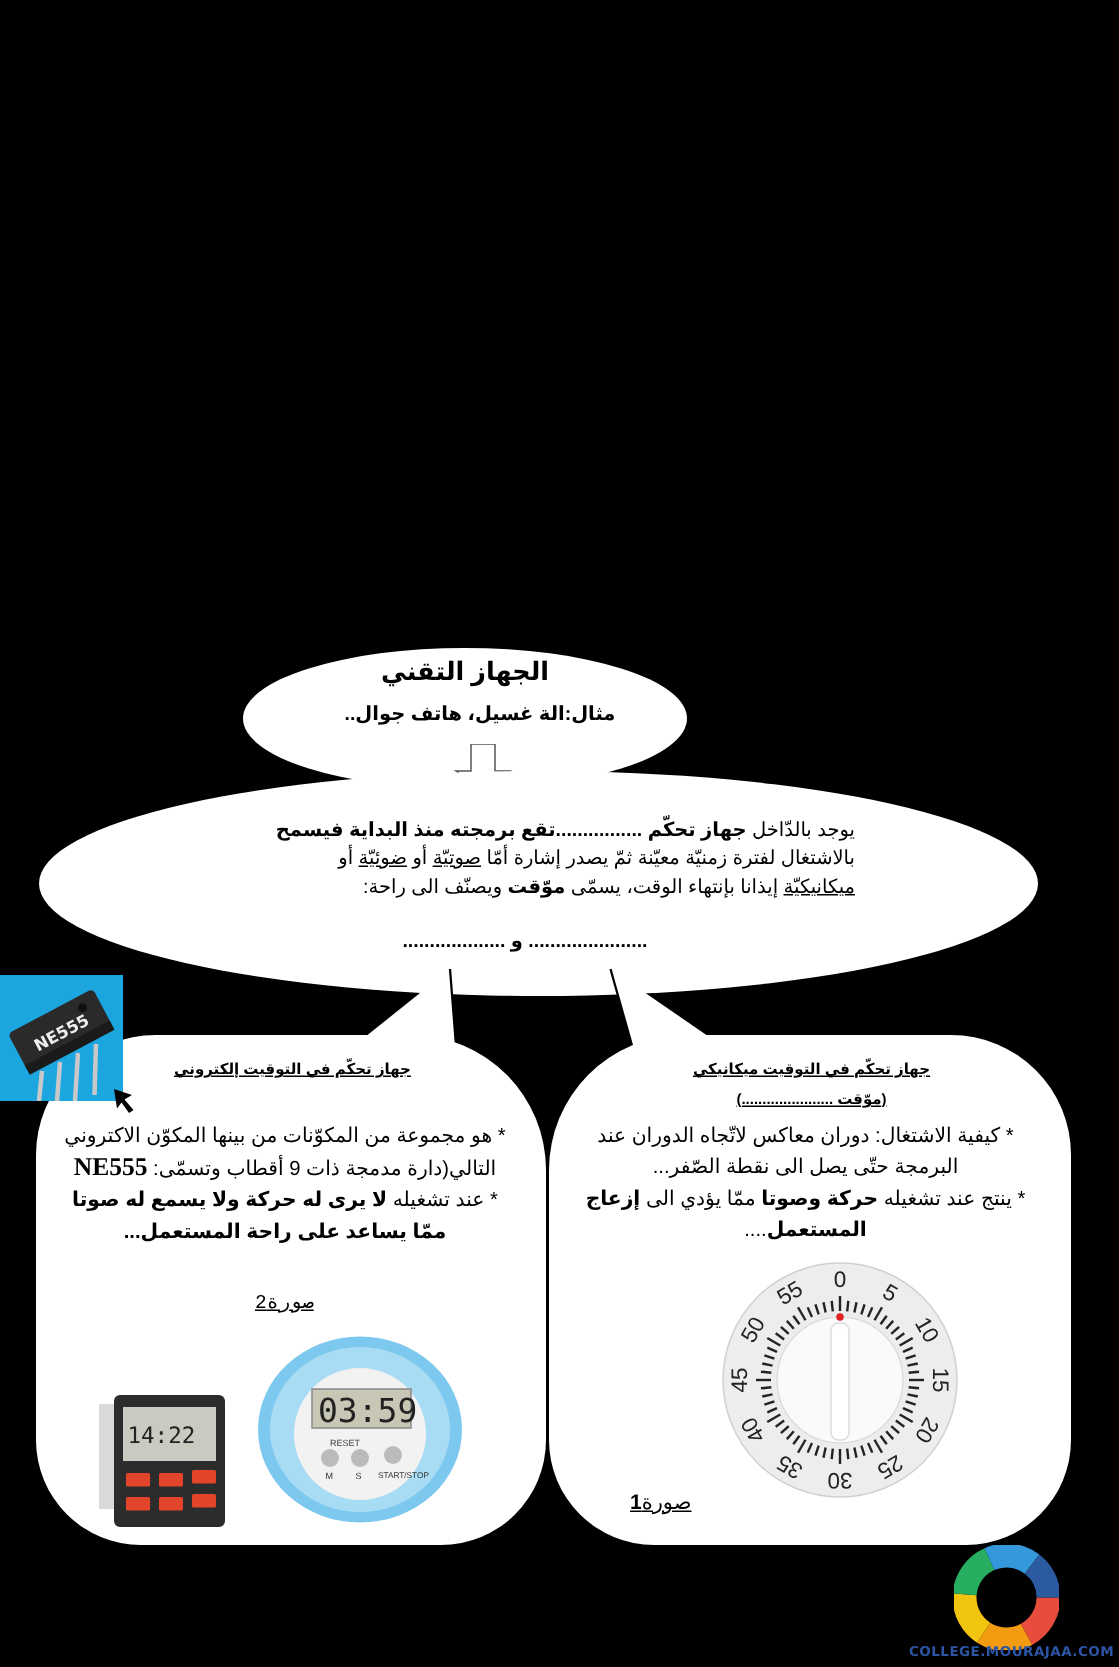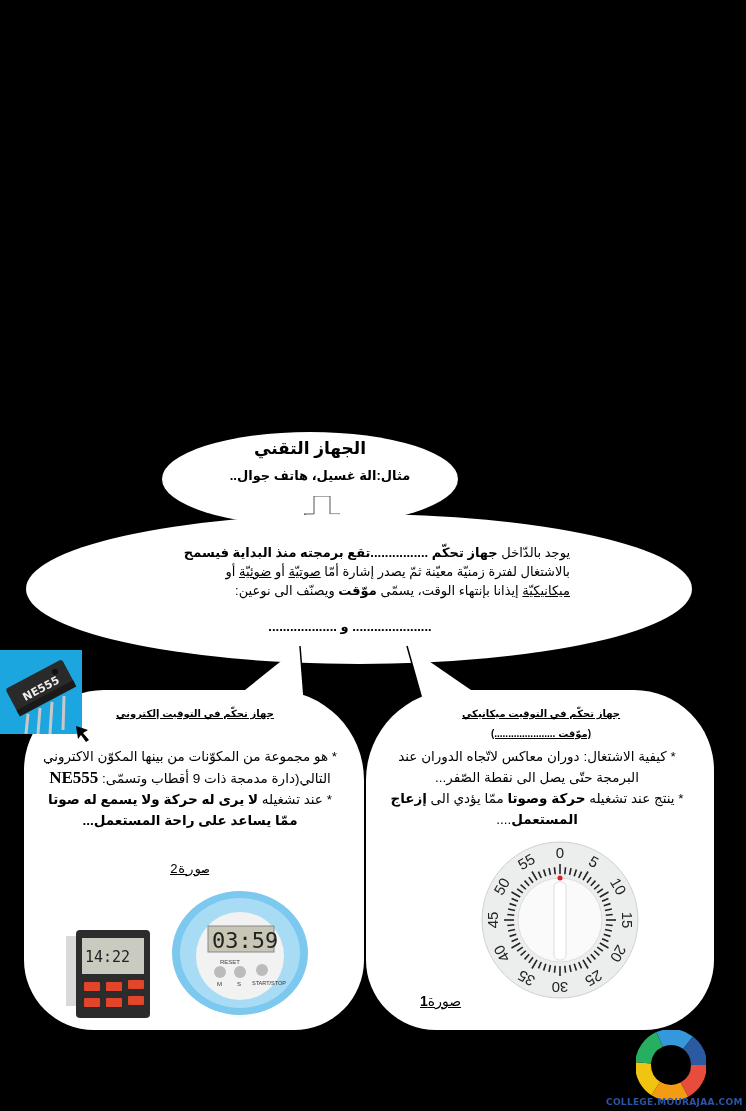--- a/index.html
+++ b/index.html
@@ -37,21 +37,21 @@
 <div class="abs top-title">الجهاز التقني</div>
 <div class="abs top-sub">مثال:الة غسيل، هاتف جوال..</div>
 <svg class="abs down-arrow" viewBox="0 0 44 30">
   <polygon points="14,0 30,0 30,18 40,18 22,30 4,18 14,18" fill="#fff" stroke="#555" stroke-width="1"></polygon>
 </svg>
 
 <div class="abs mid-ellipse"></div>
 <div class="abs mid-text">
   <div><span>يوجد بالدّاخل </span><b>جهاز تحكّم</b><b> ................تقع برمجته منذ البداية فيسمح</b></div>
   <div><span>بالاشتغال لفترة زمنيّة معيّنة ثمّ يصدر إشارة أمّا </span><span class="u">صوتيّة</span><span> أو </span><span class="u">ضوئيّة</span><span> أو</span></div>
-  <div><span class="u">ميكانيكيّة</span><span> إيذانا بإنتهاء الوقت، يسمّى </span><b>موّقت</b><span> ويصنّف الى نوعين:</span></div>
+  <div><span class="u">ميكانيكيّة</span><span> إيذانا بإنتهاء الوقت، يسمّى </span><b>موّقت</b><span> ويصنّف الى راحة:</span></div>
 </div>
 <div class="abs mid-last">...................... و ...................</div>
 
 <svg class="abs" style="left:0;top:630px;" width="746" height="80">
   <polygon points="300,16 220,80 305,80" fill="#fff"></polygon>
   <line x1="300" y1="16" x2="305" y2="80" stroke="#000" stroke-width="1.5"></line>
   <polygon points="407,16 425,80 500,80" fill="#fff"></polygon>
   <line x1="407" y1="16" x2="425" y2="80" stroke="#000" stroke-width="1.5"></line>
 </svg>
 

